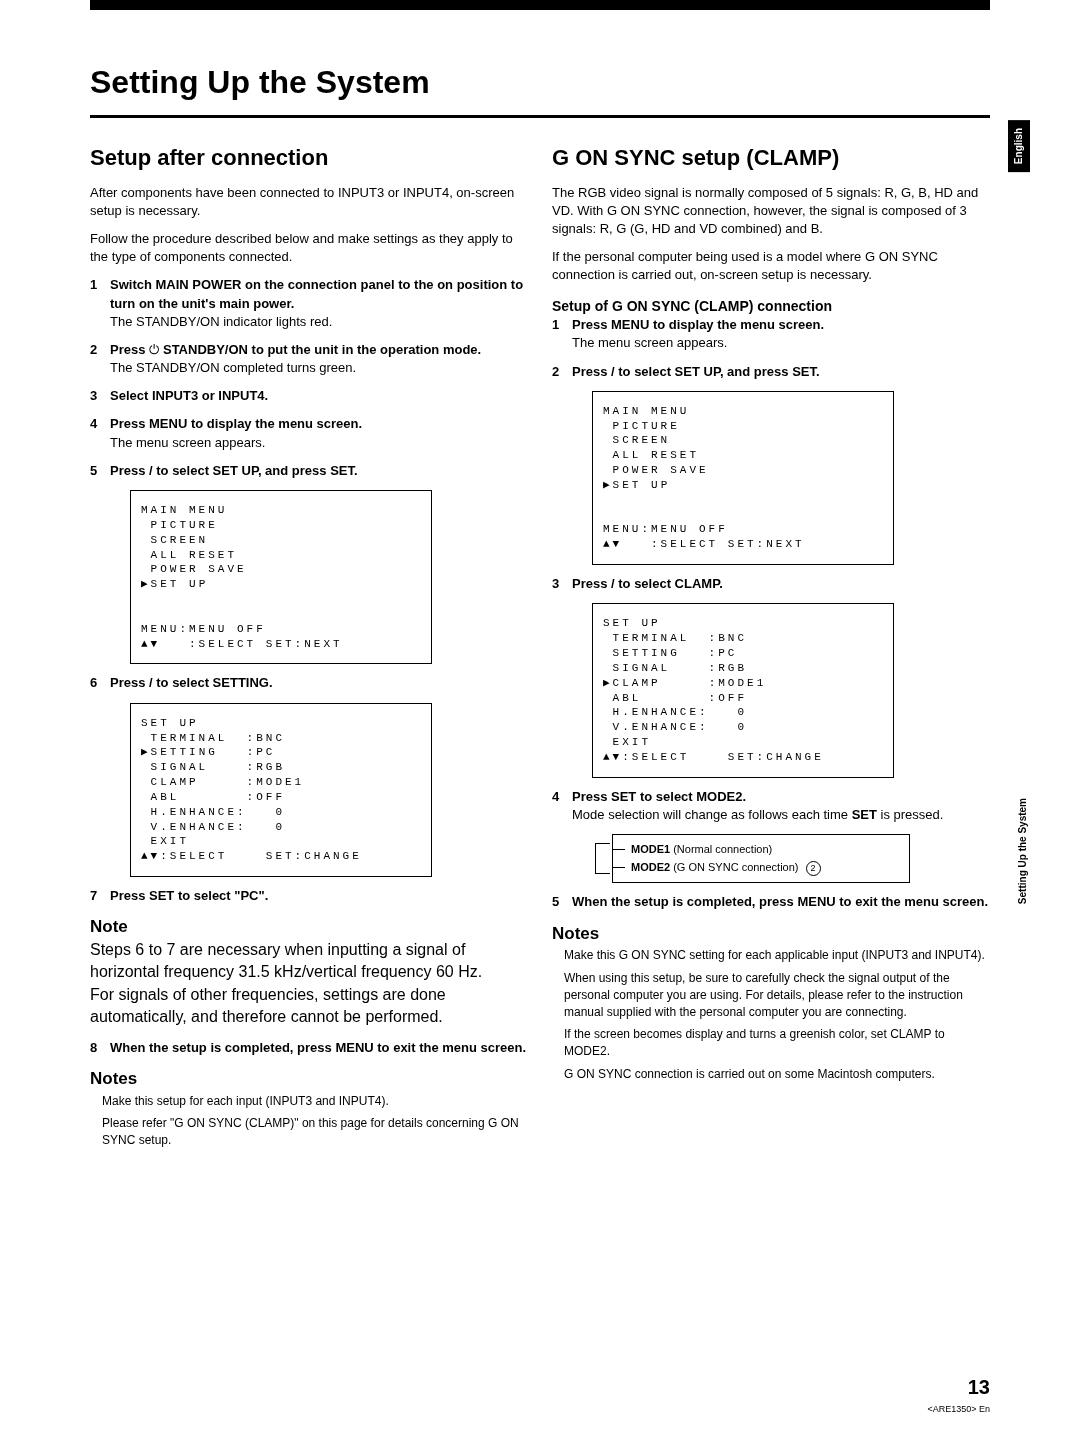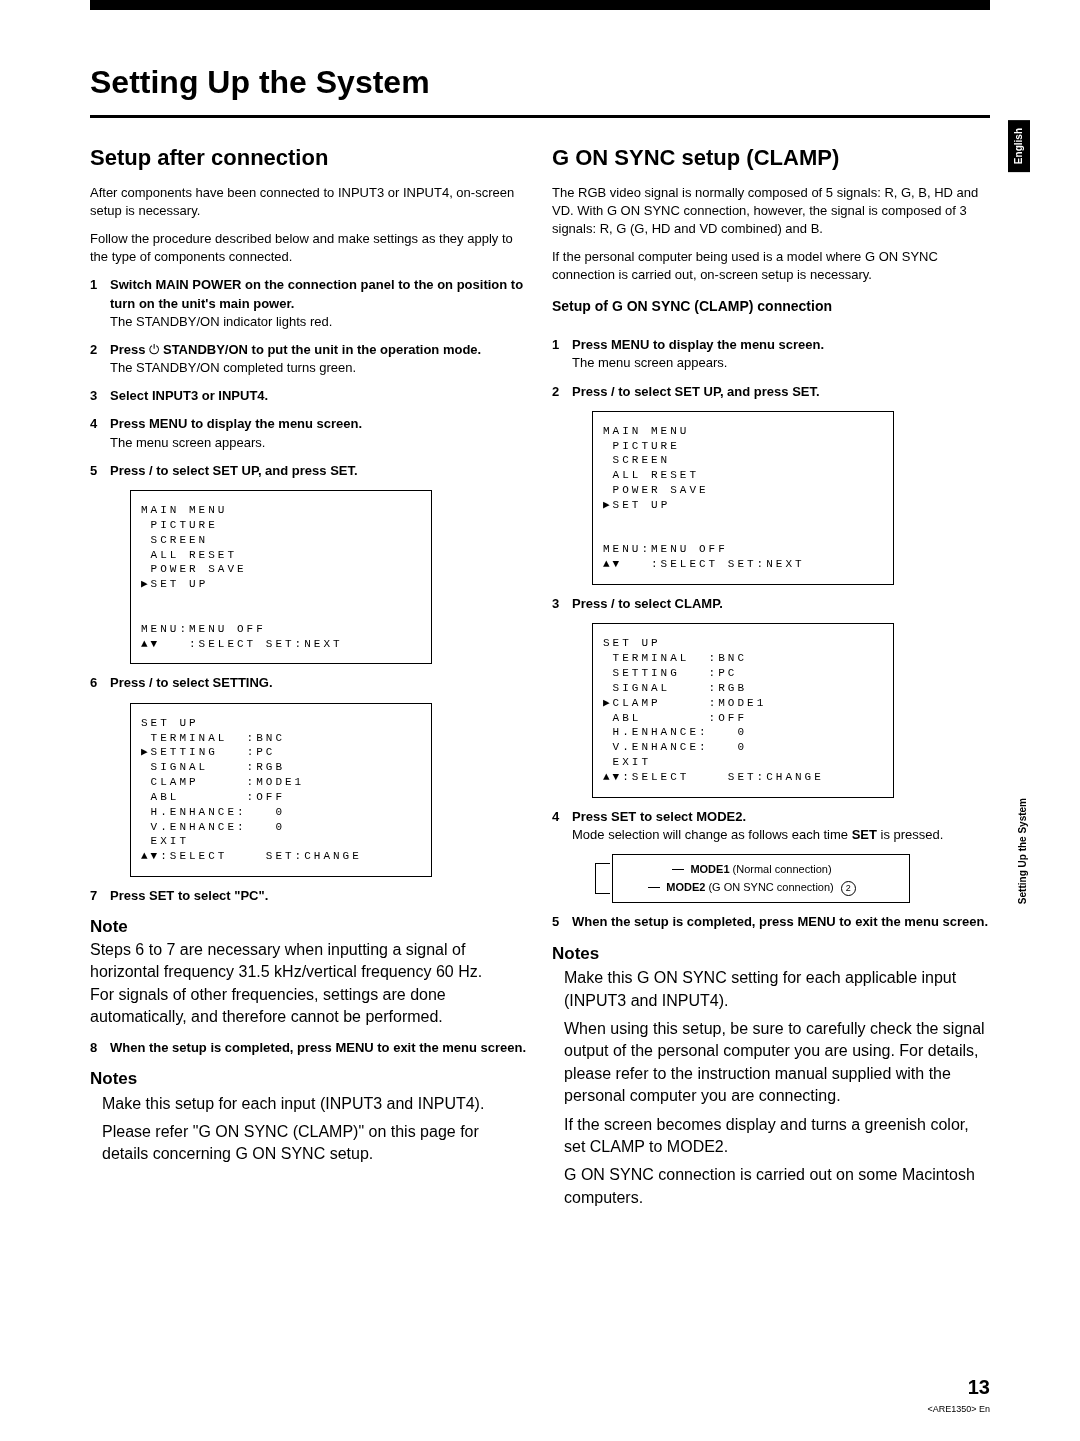--- a/index.html
+++ b/index.html
@@ -45,21 +45,21 @@
     min-width: 0;
   }
   h2.section {
     font-size: 22px;
     font-weight: bold;
     margin: 0 0 10px 0;
   }
   .sub {
     font-size: 14px;
     font-weight: bold;
-    margin: 12px 0 20px 0;
+    margin: 12px 0 0 0;
   }
   .body-text {
     margin: 0 0 10px 0;
   }
   ol.steps {
     list-style: none;
     padding: 0;
     margin: 0;
   }
   ol.steps > li {
@@ -93,21 +93,21 @@
     font-size: 17px;
     margin-top: 8px;
   }
   .note-text {
     font-size: 16px;
   }
   ul.notes {
     list-style: none;
     padding: 0 0 0 12px;
     margin: 2px 0;
-    font-size: 16px;
+    font-size: 12px;
   }
   ul.notes > li {
     margin-bottom: 6px;
   }
   .side-tab {
     position: absolute;
     right: 50px;
     top: 120px;
     background: #000;
     color: #fff;
@@ -156,21 +156,21 @@
   .mode-box .loop-line {
     position: absolute;
     left: -18px;
     top: 8px;
     bottom: 8px;
     width: 14px;
     border-left: 1px solid #000;
     border-top: 1px solid #000;
     border-bottom: 1px solid #000;
   }
-  .mode-box .row { display:flex; align-items:center; gap:6px;justify-content:center;}
+  .mode-box .row { display:flex; align-items:center; gap:6px;}
   .mode-box .row::before{
     content:"";
     display:inline-block;
     width:12px;
     border-top:1px solid #000;
     margin-left:-18px;
   }
   .circ {
     display:inline-block;
     border:1px solid #000;

